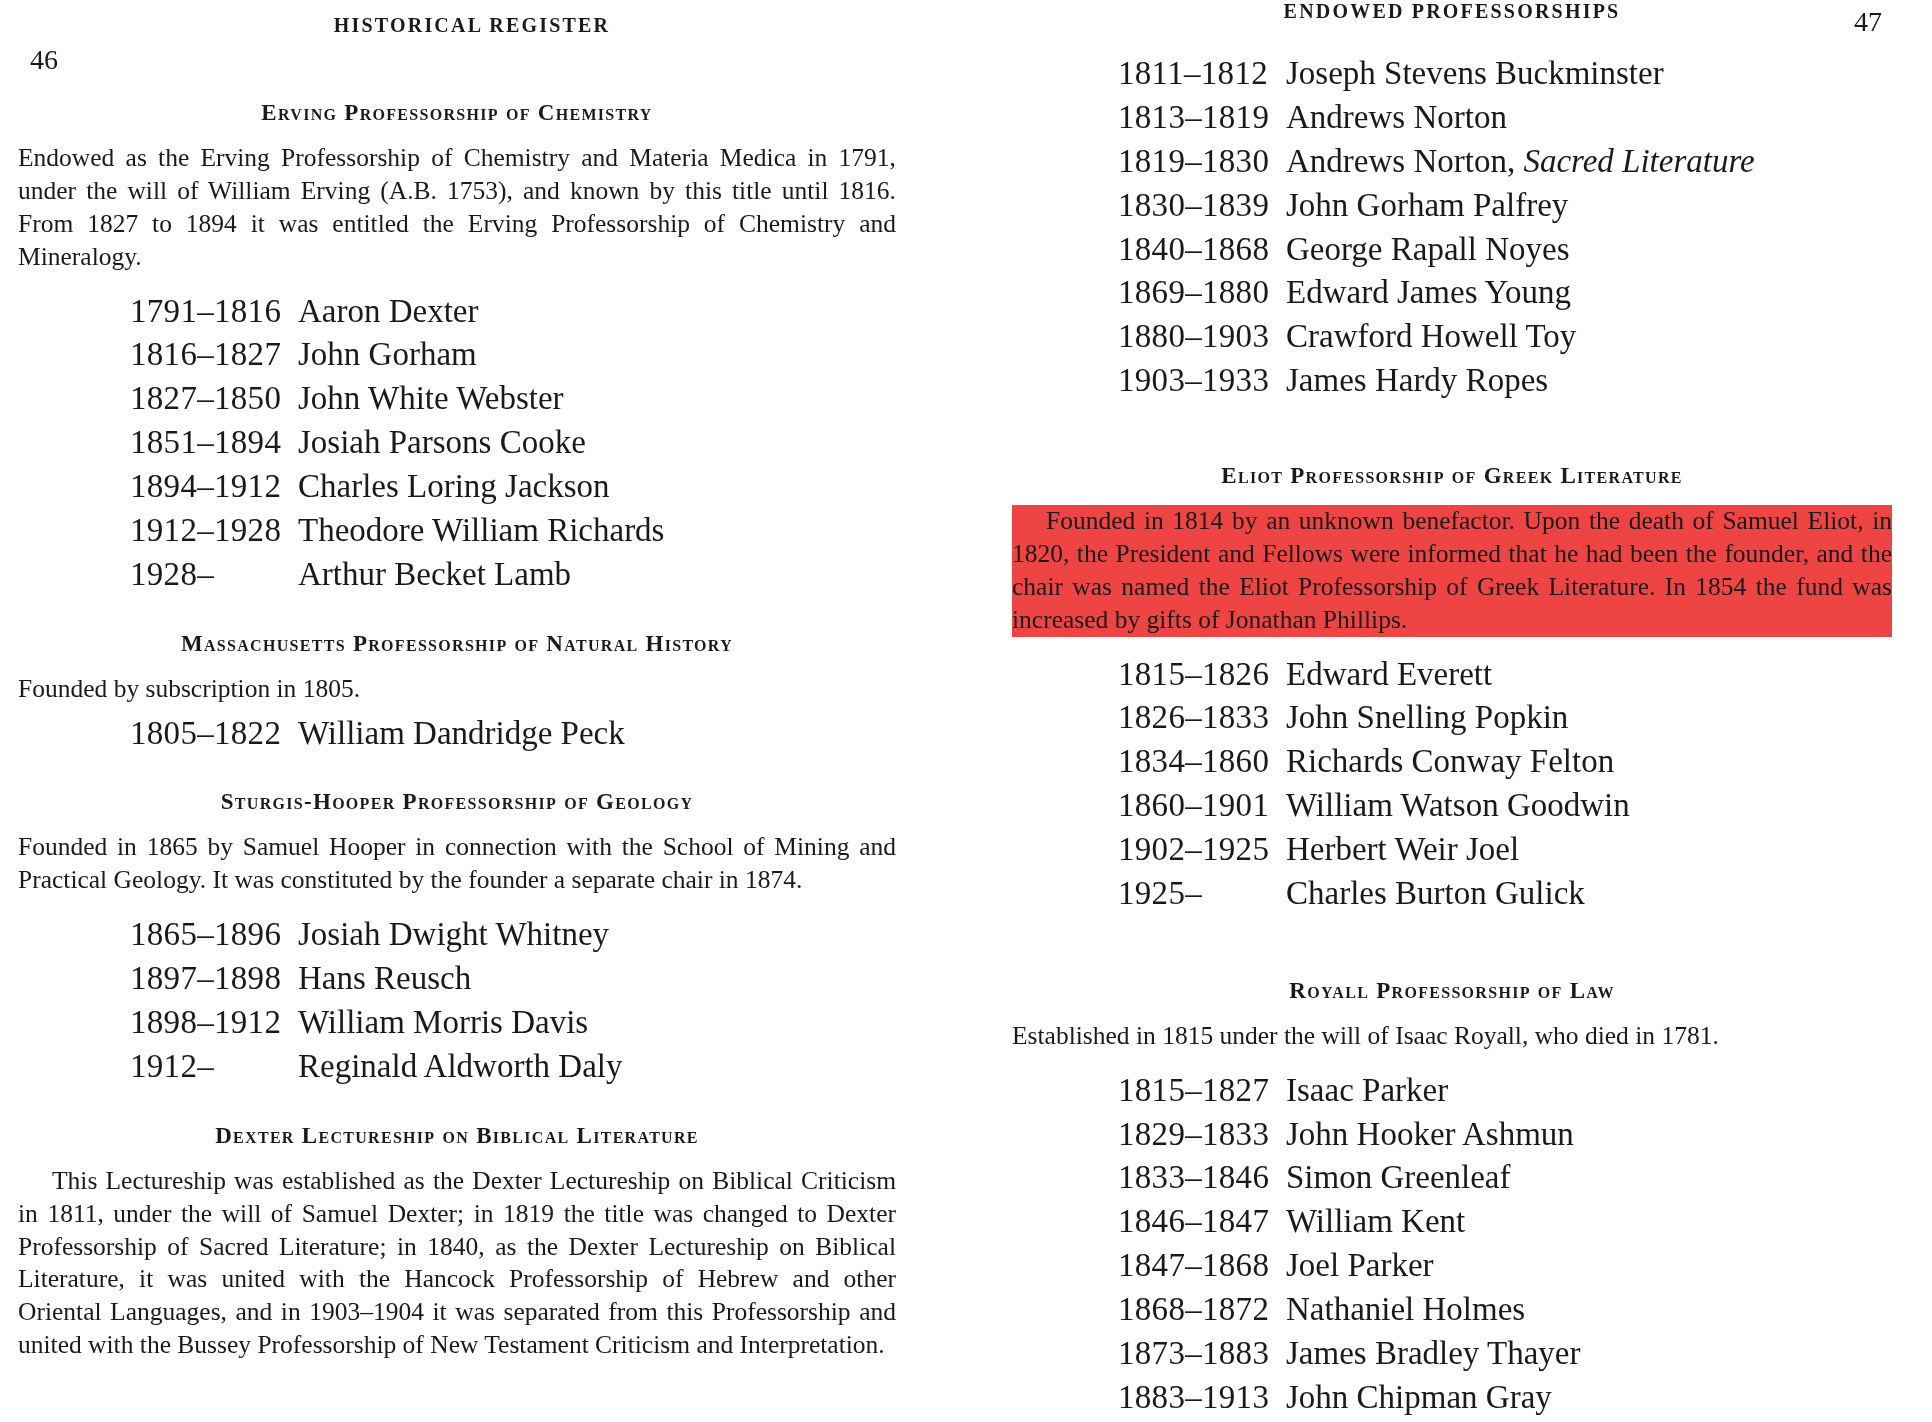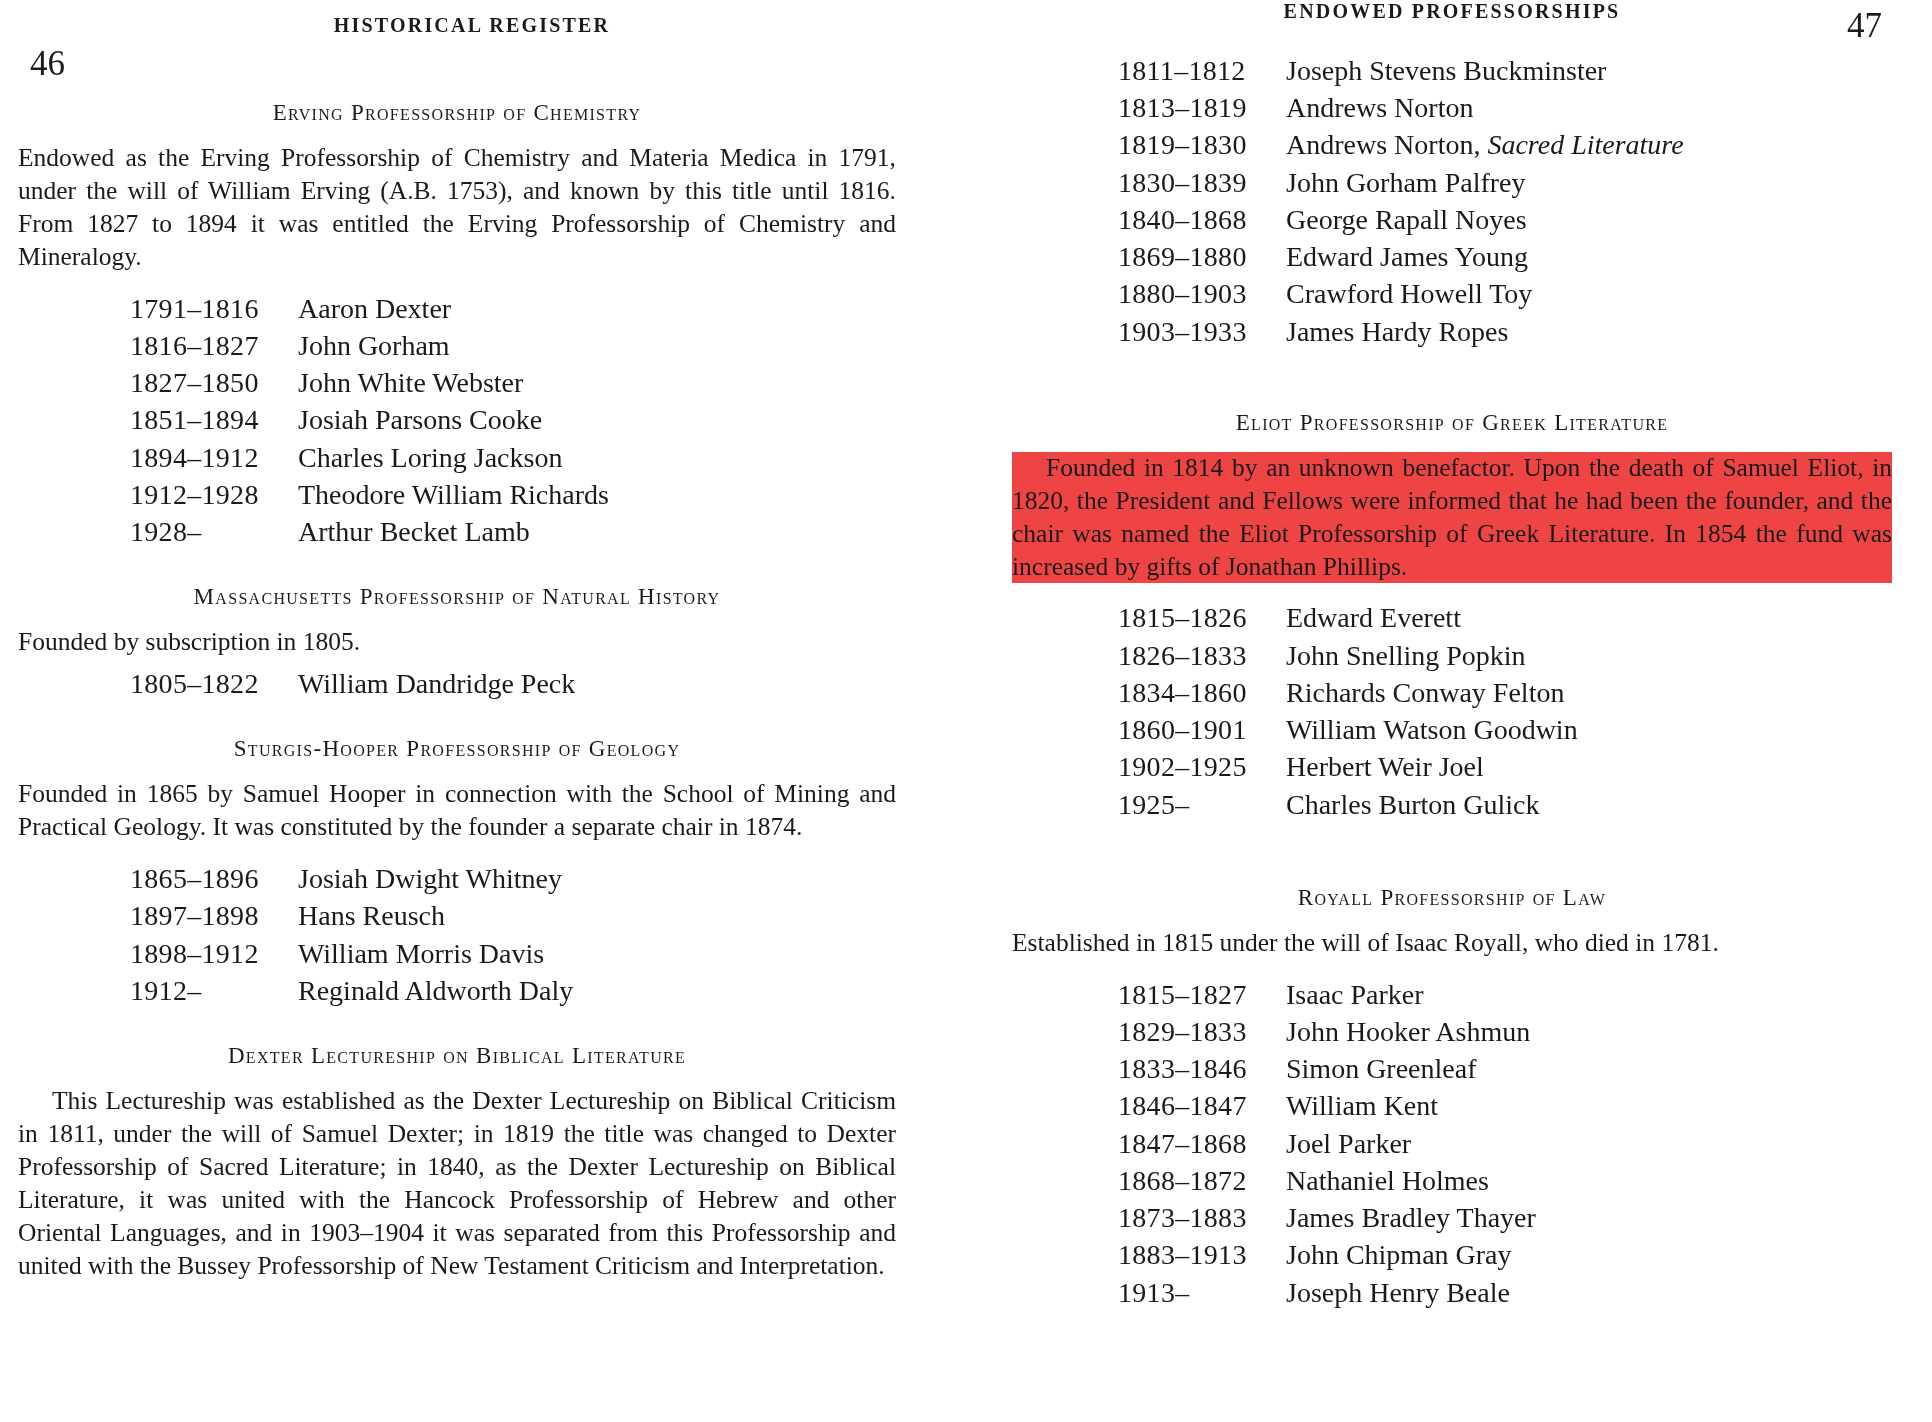--- a/index.html
+++ b/index.html
@@ -44,21 +44,21 @@
   }
   .runhead-title {
     text-align: center;
     font-size: 20px;
     letter-spacing: 2.2px;
     font-weight: 600;
     white-space: nowrap;
   }
   .folio {
     position: absolute;
-    font-size: 35px;
+    font-size: 28px;
     font-weight: 500;
   }
   .folio-left {
     left: 12px;
     top: 30px;
   }
   .folio-right {
     right: 10px;
     top: 6px;
   }
@@ -66,21 +66,21 @@
     margin-left: 30px;
   }
 
   
   .sec-head {
     text-align: center;
     margin: 34px 0 16px 0;
     font-size: 23px;
     letter-spacing: 1.3px;
     font-variant: small-caps;
-    font-weight: 400;
+    font-weight: 700;
     white-space: nowrap;
   }
 
   
   p.body {
     margin: 0 0 4px 0;
     font-size: 25.5px;
     line-height: 1.29;
     text-align: justify;
     text-justify: inter-word;
@@ -94,21 +94,21 @@
   }
 
   
   .list {
     margin: 16px 0 0 0;
     padding: 0;
     list-style: none;
   }
   .list li {
     display: flex;
-    font-size: 28px;
+    font-size: 33px;
     line-height: 1.33;
     white-space: nowrap;
   }
   .list .years {
     width: 168px;
     flex: 0 0 168px;
     letter-spacing: 0.3px;
   }
   .list .name {
     flex: 1 1 auto;

